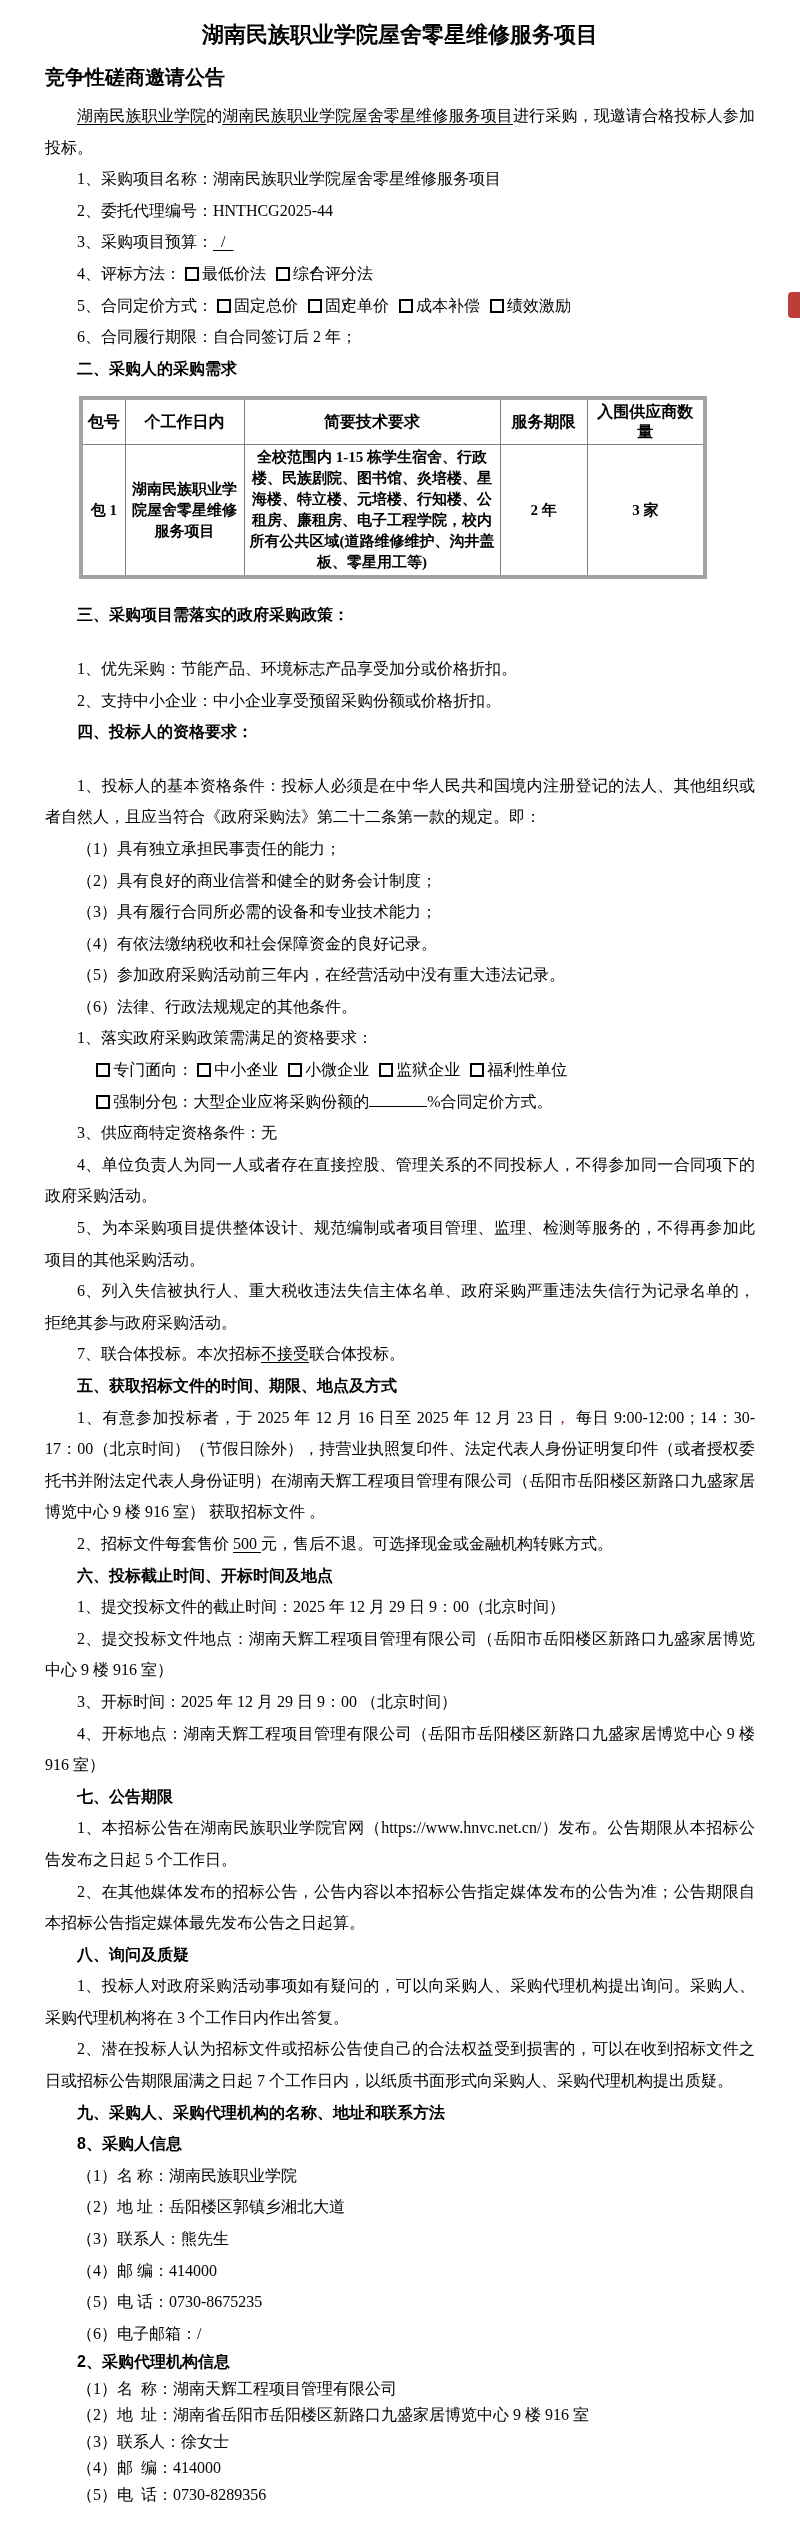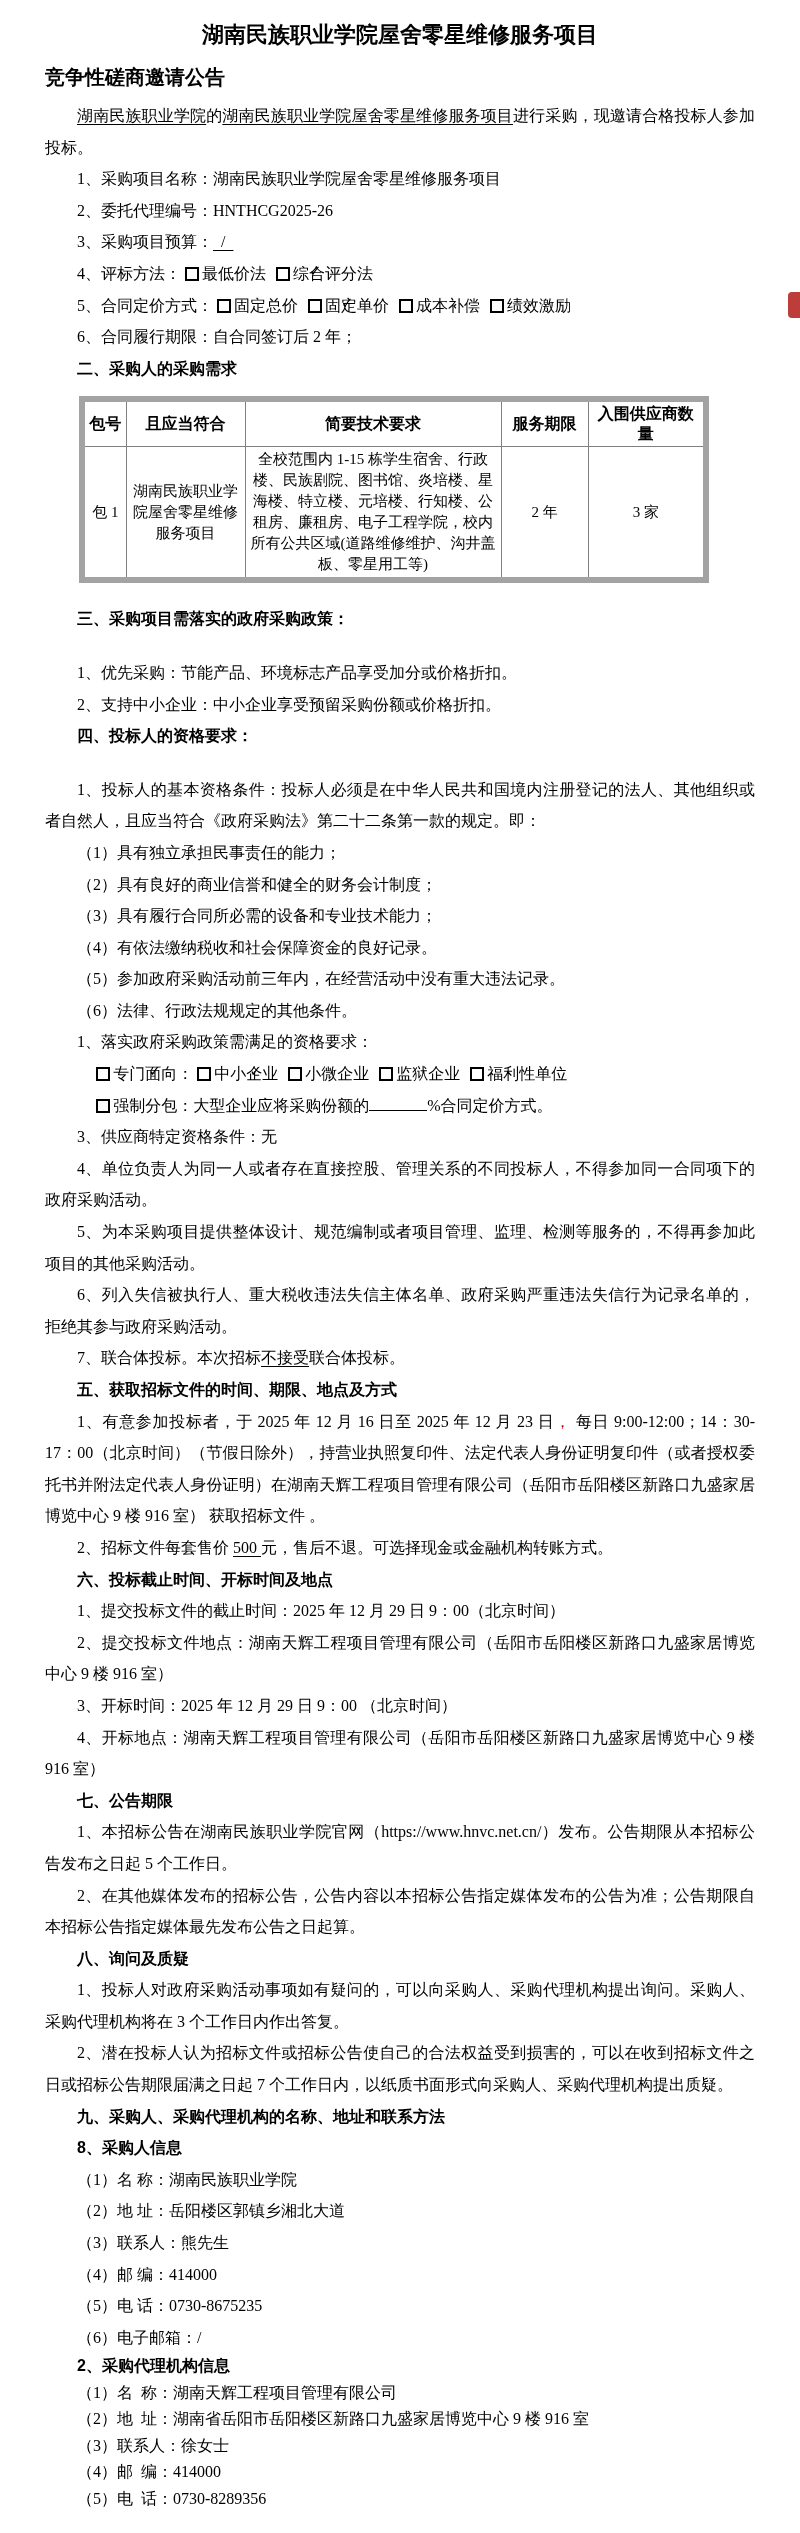--- a/index.html
+++ b/index.html
@@ -35,24 +35,25 @@
     font-family:"DejaVu Sans",sans-serif;line-height:1;color:#000;
   }
   .opt{margin-right:10px;white-space:nowrap;}
   .blank{display:inline-block;width:58px;border-bottom:1px solid #000;height:1.05em;vertical-align:baseline;}
   
   .tbl-wrap{margin:12px 0 20px 34px;}
   table.req{
     border-collapse:collapse;width:624px;table-layout:fixed;
     font-size:15px;line-height:21px;
   }
-  table.req{border:6px solid #a3a3a3;}
+  table.req{border:4px solid #a3a3a3;}
   table.req th,table.req td{
     border:1px solid #808080;padding:2px 3px;text-align:center;vertical-align:middle;
     overflow:hidden;
+    font-weight:bold;
   }
   table.req th{font-weight:bold;font-size:16px;line-height:20px;}
   td.tech{text-align:justify;text-align-last:center;}
   col.c-pkg{width:44px;}col.c-name{width:119px;}col.c-tech{width:256px;}
   col.c-term{width:87px;}col.c-count{width:118px;}
   
   .contacts p{text-indent:2em;}
   .agent-block p, .agent-block .sub-h{line-height:26.5px;}
   .sub-h{font-weight:bold;margin:0;text-indent:2em;font-family:"Liberation Sans","DejaVu Sans",sans-serif;}
   .badge{
@@ -64,40 +65,40 @@
 <body>
 
 <div class="page">
 
   <h1 class="title">湖南民族职业学院屋舍零星维修服务项目</h1>
   <h2 class="subtitle">竞争性磋商邀请公告</h2>
 
   <p><span class="u">湖南民族职业学院</span><span>的</span><span class="u">湖南民族职业学院屋舍零星维修服务项目</span><span>进行采购，现邀请合格投标人参加投标。</span></p>
 
   <p>1、采购项目名称：湖南民族职业学院屋舍零星维修服务项目</p>
-  <p>2、委托代理编号：HNTHCG2025-26</p>
+  <p>2、委托代理编号：HNTHCG2025-44</p>
   <p><span>3、采购项目预算：</span><span class="u pre">  /  </span></p>
   <p><span>4、评标方法： </span><span class="opt"><span class="box"></span><span>最低价法</span></span><span class="opt"><span class="box checked"></span><span>综合评分法</span></span></p>
   <p><span>5、合同定价方式： </span><span class="opt"><span class="box"></span><span>固定总价</span></span><span class="opt"><span class="box checked"></span><span>固定单价</span></span><span class="opt"><span class="box"></span><span>成本补偿</span></span><span class="opt"><span class="box"></span><span>绩效激励</span></span></p>
   <p>6、合同履行期限：自合同签订后 2 年；</p>
 
   <p class="sec-h">二、采购人的采购需求</p>
   <div class="tbl-wrap">
     <table class="req">
       <colgroup>
           <col class="c-pkg">
           <col class="c-name">
           <col class="c-tech">
           <col class="c-term">
           <col class="c-count">
         </colgroup>
       <tbody>
           <tr>
         <th>包号</th>
-        <th>且应当符合</th>
+        <th>个工作日内</th>
         <th>简要技术要求</th>
         <th>服务期限</th>
         <th>入围供应商数量</th>
       </tr>
       <tr>
         <td>包 1</td>
         <td>湖南民族职业学院屋舍零星维修服务项目</td>
         <td class="tech">全校范围内 1-15 栋学生宿舍、行政楼、民族剧院、图书馆、炎培楼、星海楼、特立楼、元培楼、行知楼、公租房、廉租房、电子工程学院，校内所有公共区域(道路维修维护、沟井盖板、零星用工等)</td>
         <td>2 年</td>
         <td>3 家</td>

